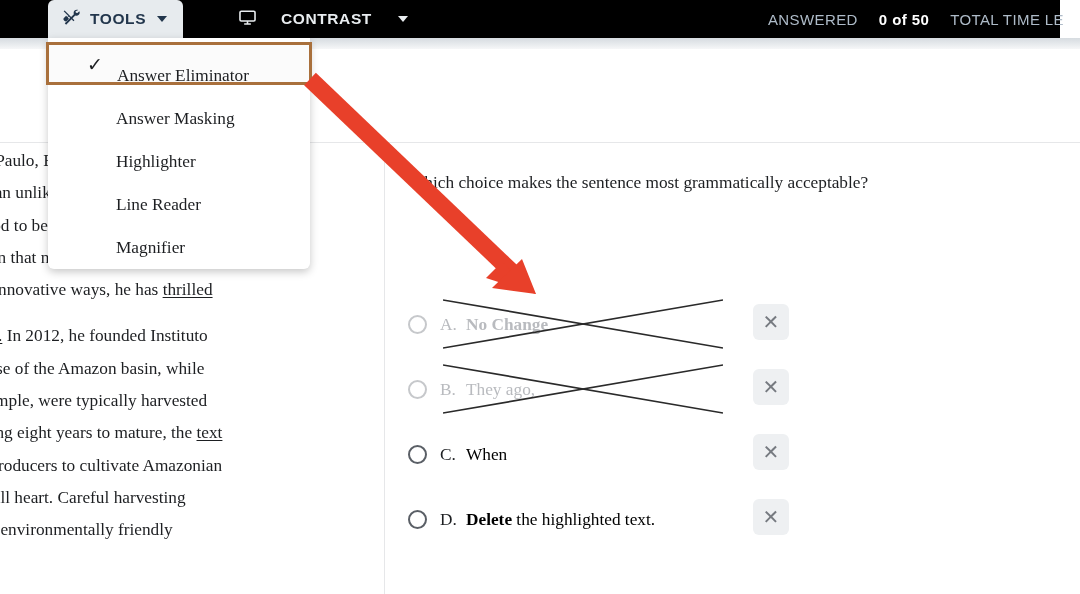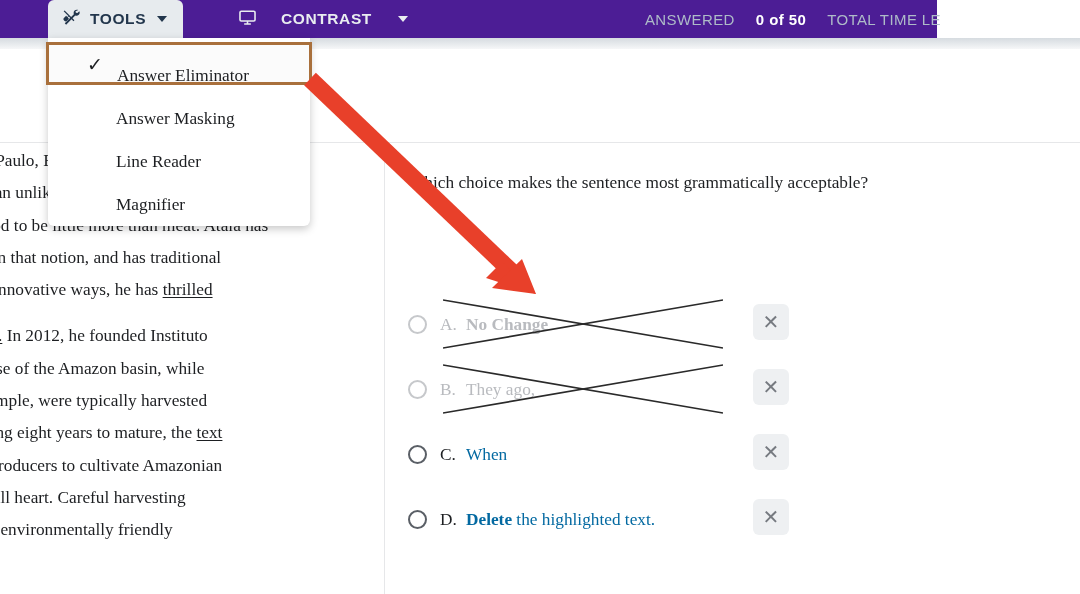--- a/index.html
+++ b/index.html
@@ -17,23 +17,23 @@
     width: 1080px;
     height: 594px;
     overflow: hidden;
     background: #ffffff;
   }
 
   
   .topbar {
     position: absolute;
     left: 0; top: 0;
-    width: 937px;
+    width: 1060px;
     height: 38px;
-    background: #4c1d95;
+    background: #000000;
     z-index: 30;
   }
 
   .tools-button {
     position: absolute;
     left: 48px;
     top: 0px;
     height: 38px;
     box-sizing: border-box;
     padding: 0 16px 0 14px;
@@ -205,21 +205,21 @@
 
   .choice-letter {
     font-size: 17.3px;
     color: #1d1f22;
     font-family: "Liberation Serif", serif;
     width: 26px;
     flex: 0 0 auto;
   }
   .choice-text {
     font-size: 17.3px;
-    color: #0369a1;
+    color: #000000;
     font-family: "Liberation Serif", serif;
     white-space: nowrap;
   }
   .choice-text b { font-weight: bold; }
   .choice.eliminated .choice-letter,
   .choice.eliminated .choice-text { color: #b9bbbf; }
 
   
   .strike {
     position: absolute;
@@ -391,20 +391,23 @@
 
   <div class="menu">
     <div class="menu-item checked">
       <span class="check">✓</span>
       <span class="mlabel">Answer Eliminator</span>
     </div>
     <div class="menu-item">
       <span class="mlabel">Answer Masking</span>
     </div>
     <div class="menu-item">
+      <span class="mlabel">Highlighter</span>
+    </div>
+    <div class="menu-item">
       <span class="mlabel">Line Reader</span>
     </div>
     <div class="menu-item">
       <span class="mlabel">Magnifier</span>
     </div>
   </div>
 
   <div class="topbar">
 
     <div class="tools-button">

